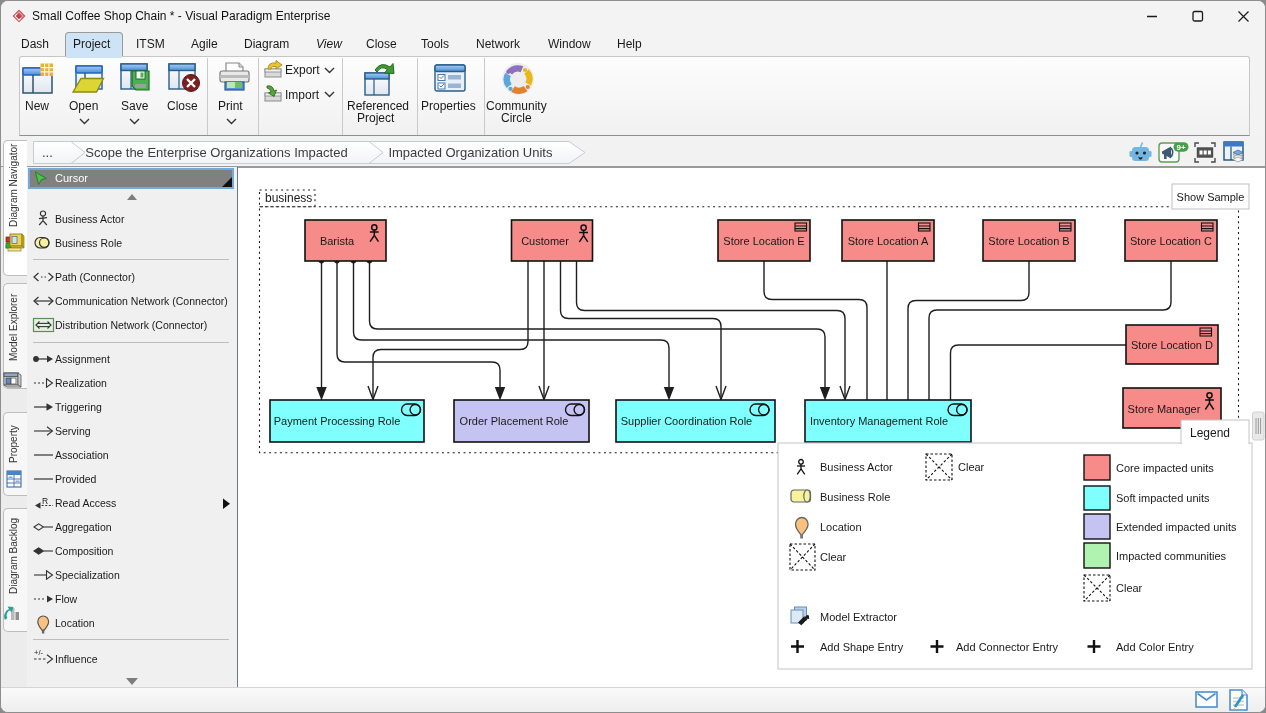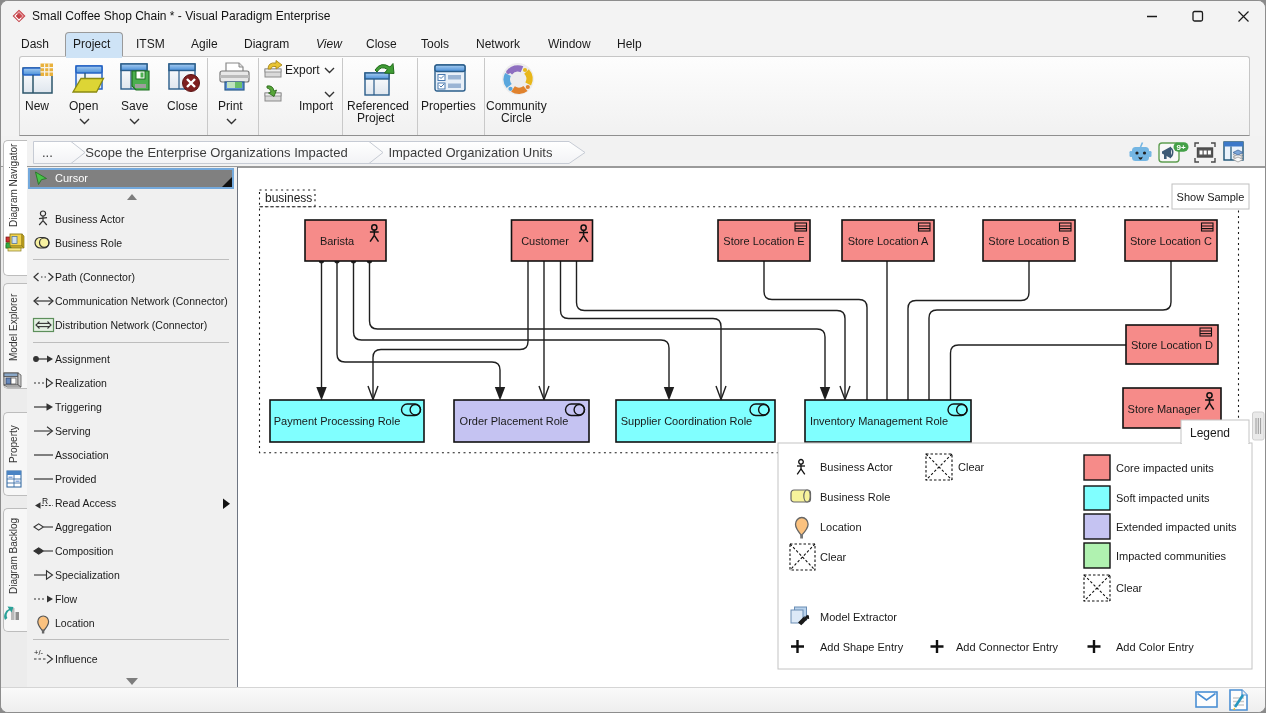--- a/index.html
+++ b/index.html
@@ -167,21 +167,21 @@
         <path d="M208,3 l4.5,4.5 l4.5,-4.5"></path>
       </g>
     </svg>
   </div>
   <div class="lbl" style="left:24px;top:98px;">New</div>
   <div class="lbl" style="left:68px;top:98px;">Open</div>
   <div class="lbl" style="left:120px;top:98px;">Save</div>
   <div class="lbl" style="left:166px;top:98px;">Close</div>
   <div class="lbl" style="left:217px;top:98px;">Print</div>
   <div class="lbl" style="left:284px;top:62px;">Export</div>
-  <div class="lbl" style="left:284px;top:98px;margin-left:14px;">Import</div>
+  <div class="lbl" style="left:284px;top:87px;">Import</div>
   <div class="lbl" style="left:346px;top:98px;">Referenced</div>
   <div class="lbl" style="left:356px;top:110px;">Project</div>
   <div class="lbl" style="left:420px;top:98px;">Properties</div>
   <div class="lbl" style="left:485px;top:98px;">Community</div>
   <div class="lbl" style="left:500px;top:110px;">Circle</div>
 
   <div class="abs" style="left:206px;top:57px;width:1px;height:77px;background:#c9c9c9;"></div>
   <div class="abs" style="left:257px;top:57px;width:1px;height:77px;background:#c9c9c9;"></div>
   <div class="abs" style="left:341px;top:57px;width:1px;height:77px;background:#c9c9c9;"></div>
   <div class="abs" style="left:416px;top:57px;width:1px;height:77px;background:#c9c9c9;"></div>

